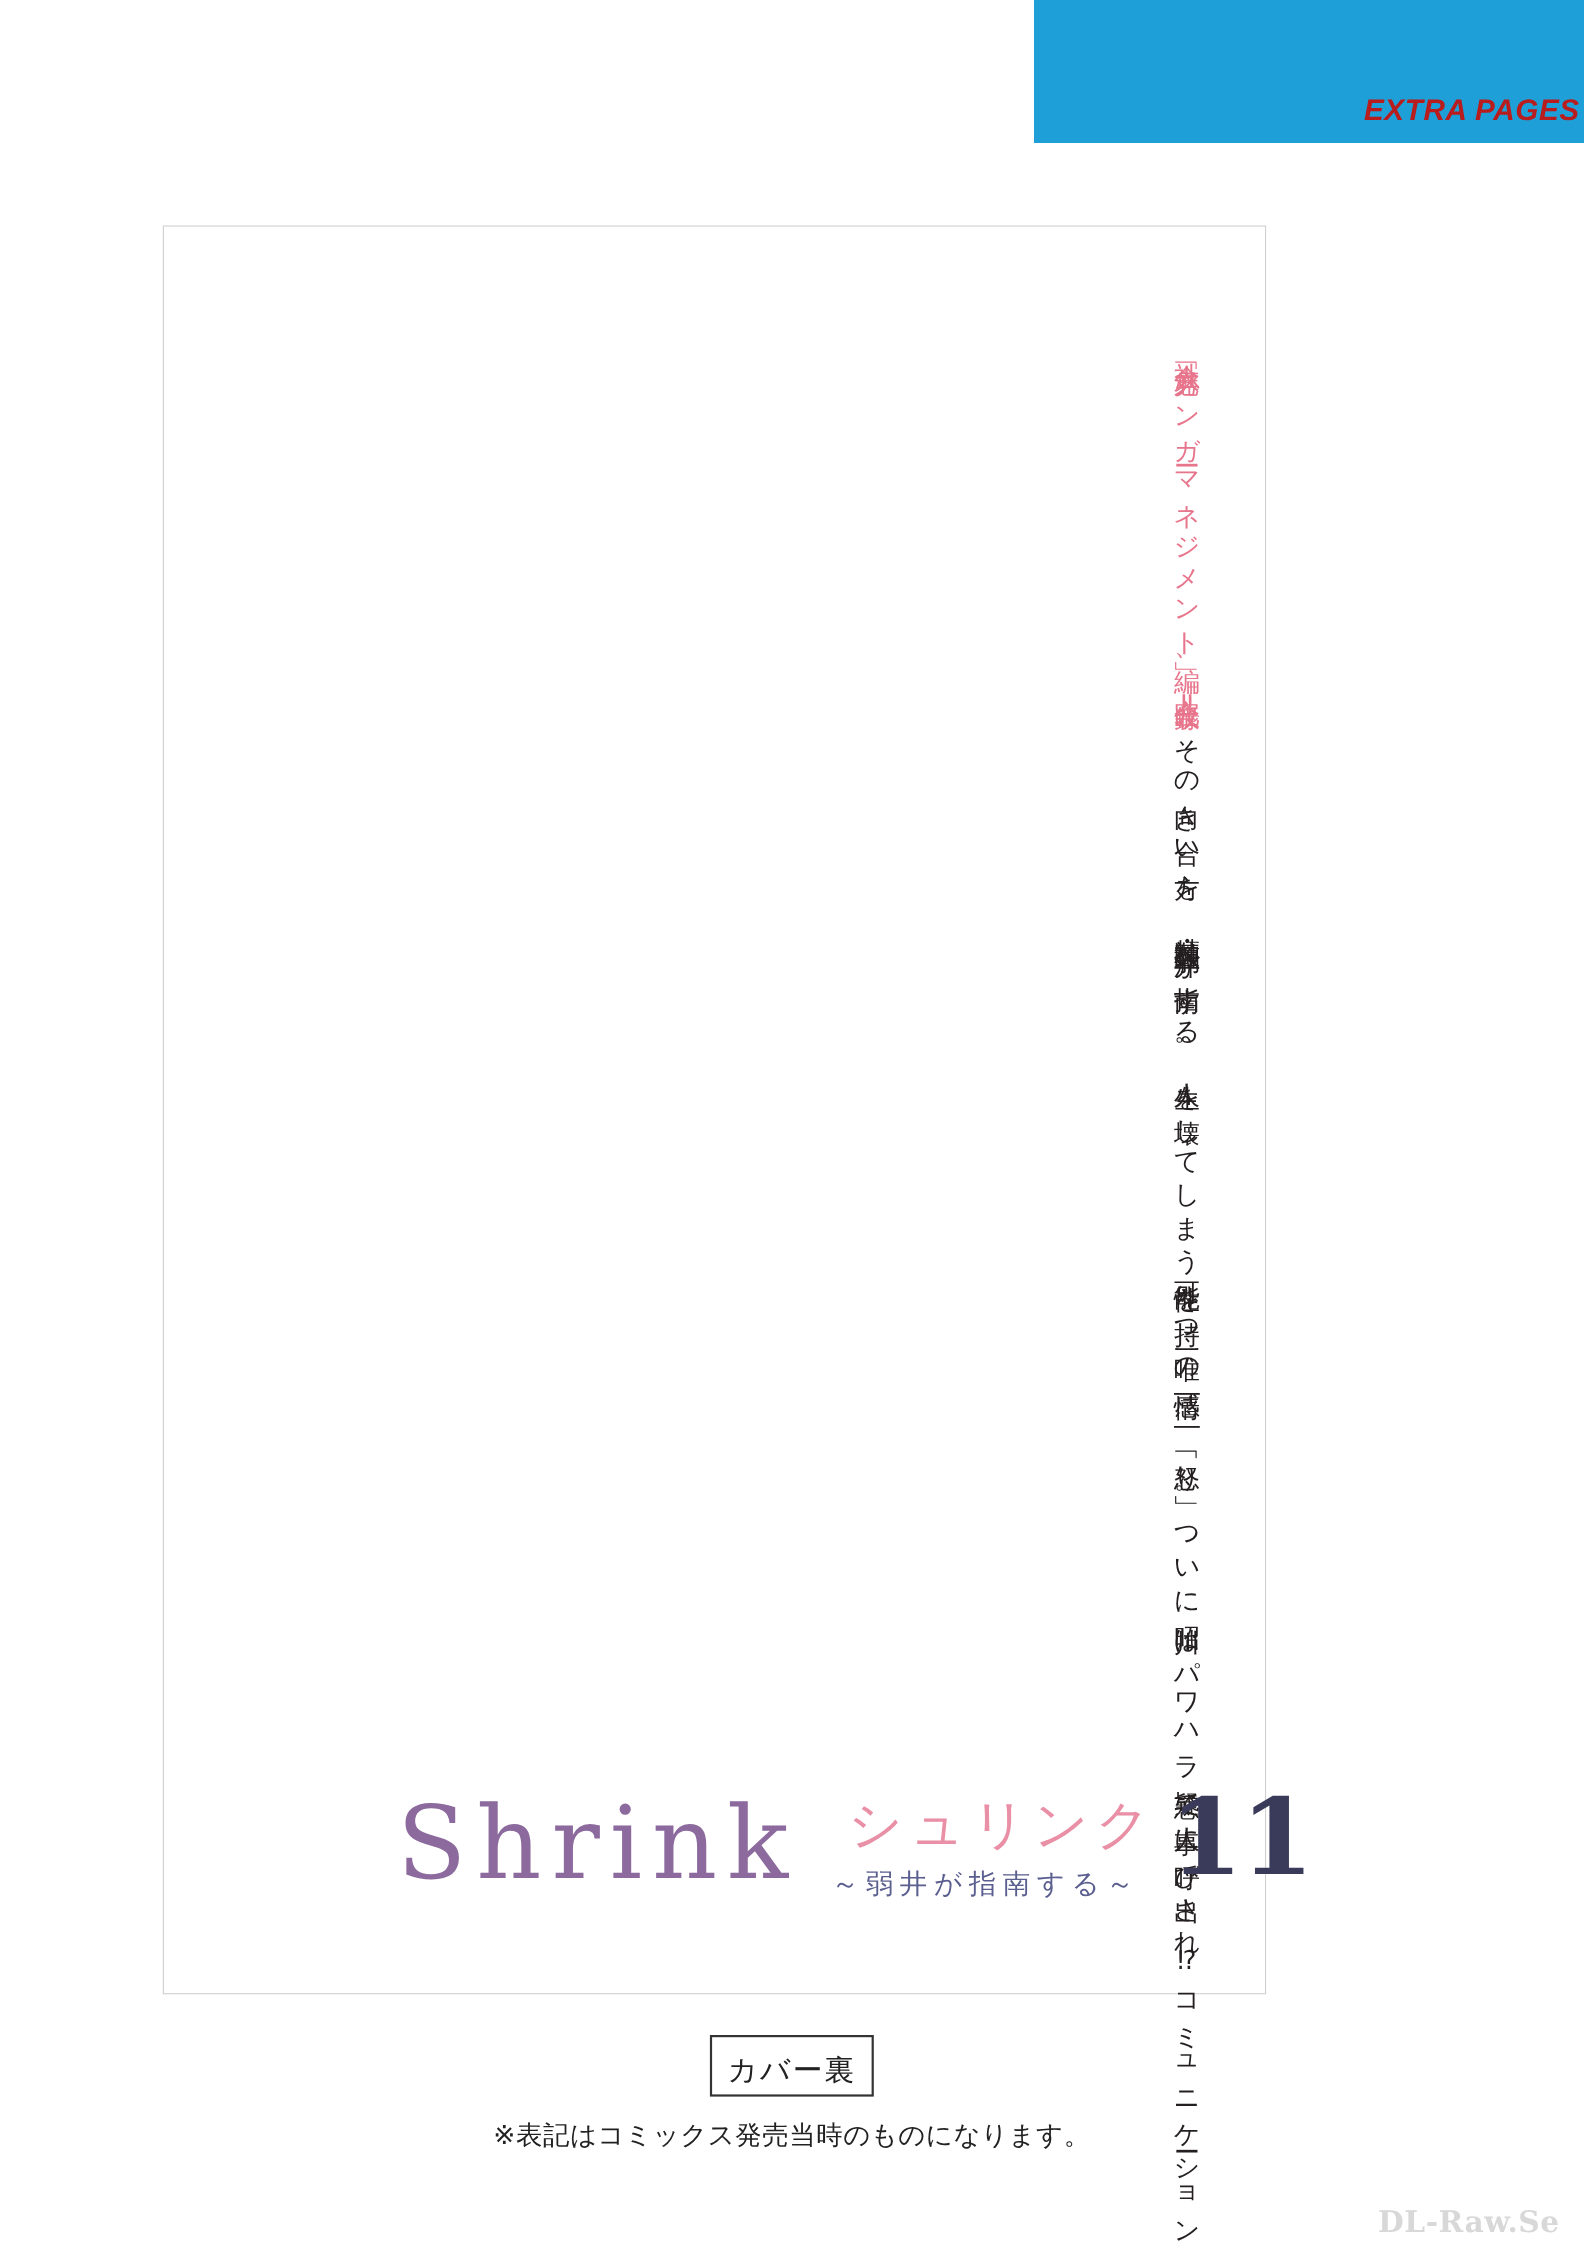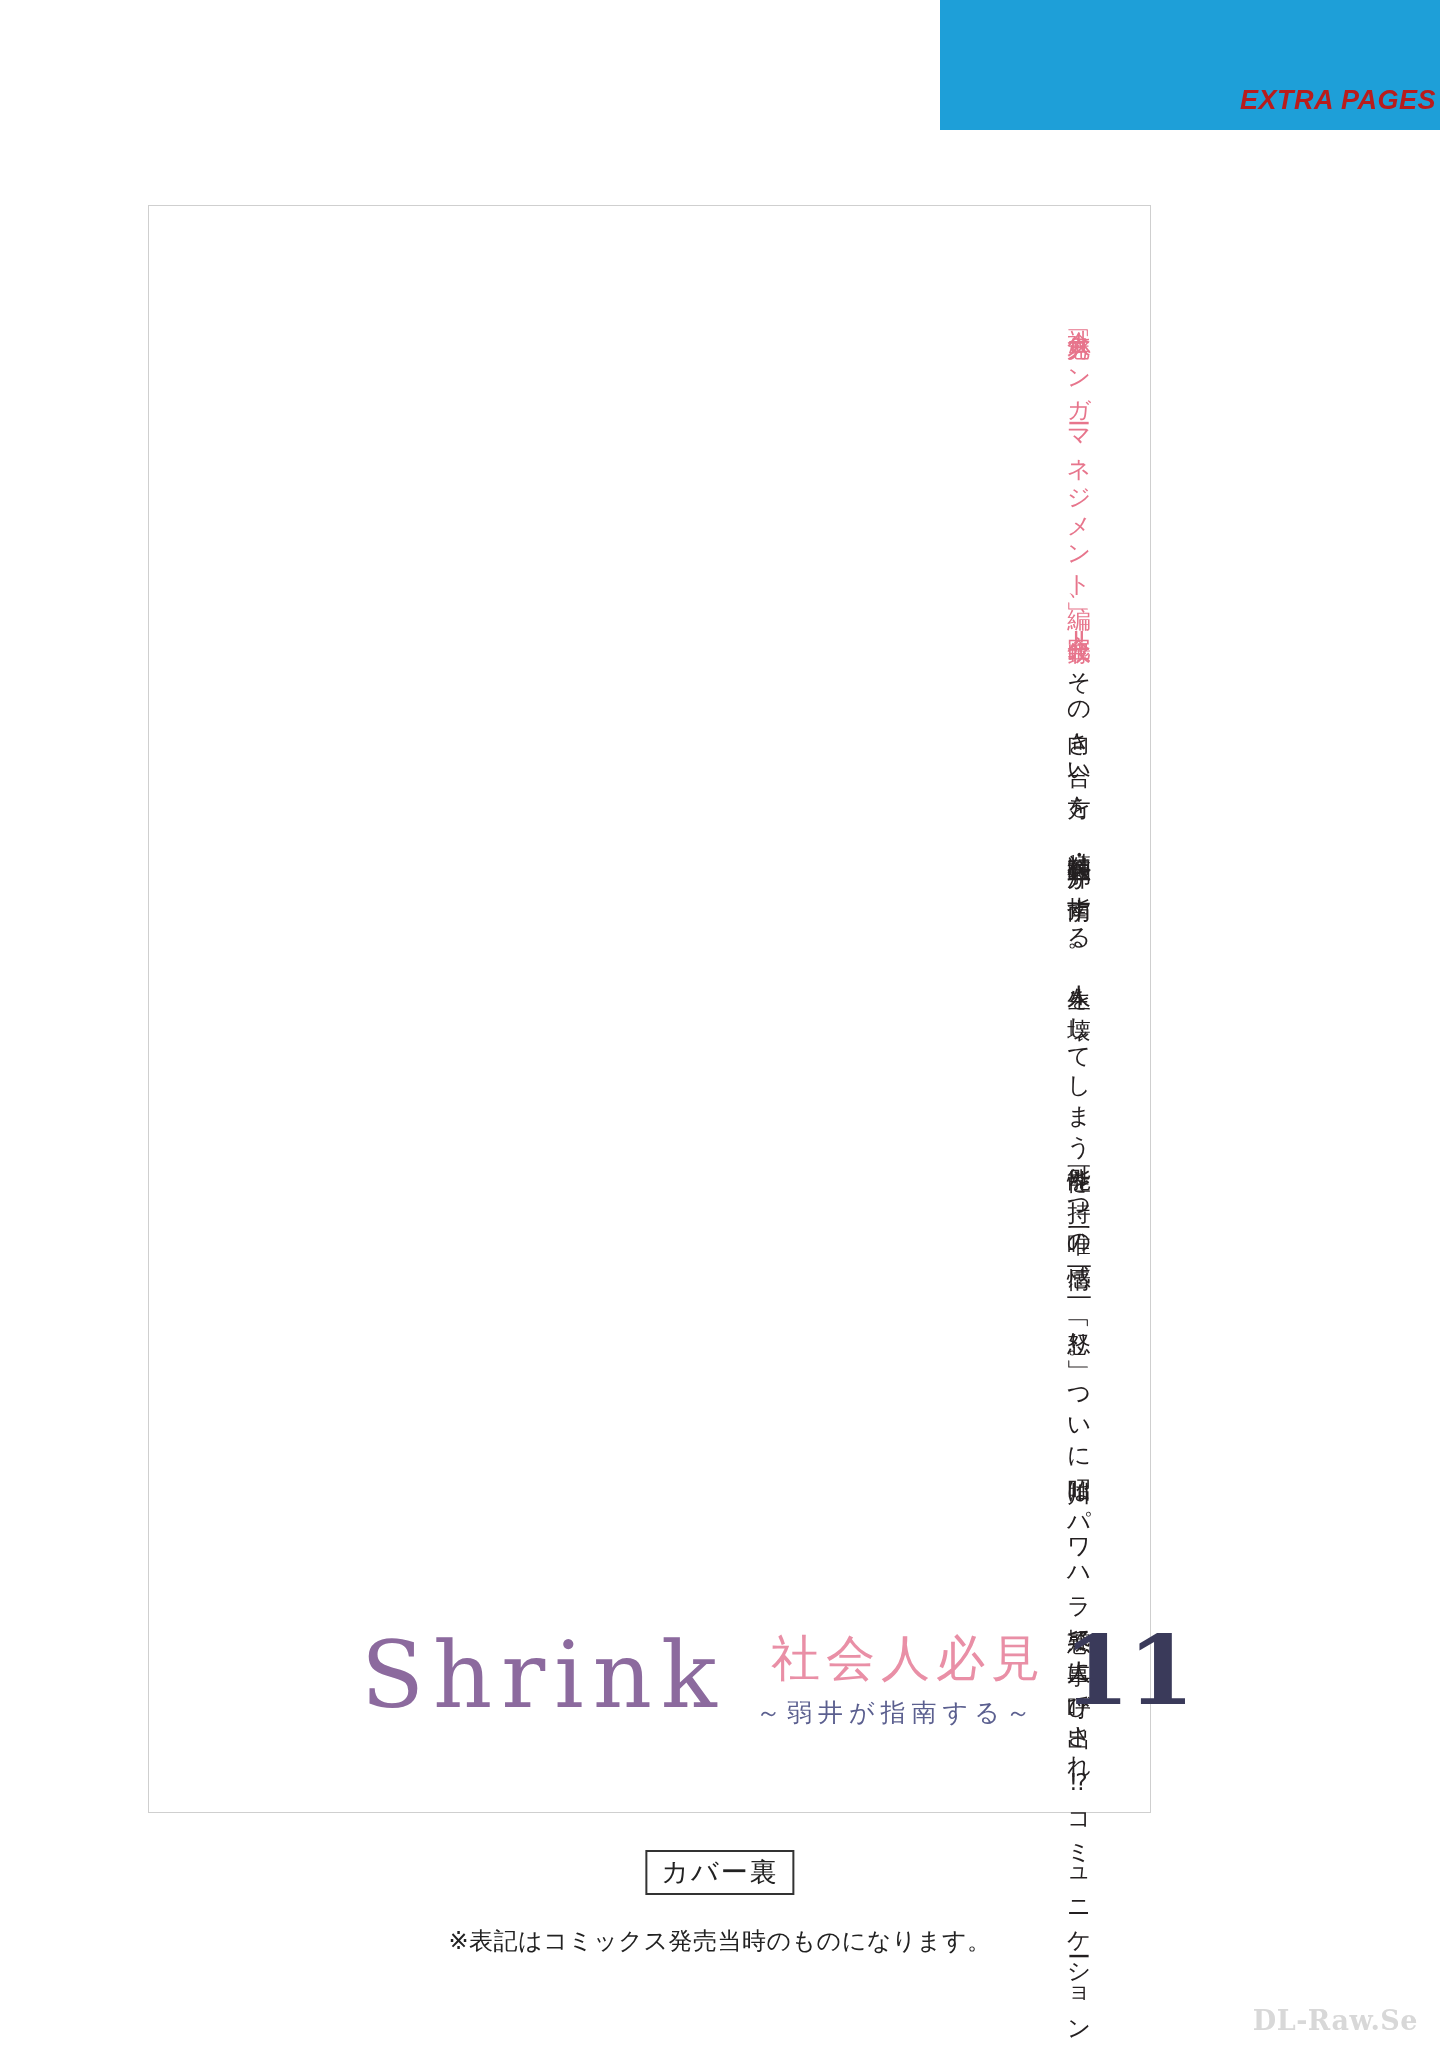--- a/index.html
+++ b/index.html
@@ -128,21 +128,21 @@
     letter-spacing: -2px;
   }
 
   
   #caption-box {
     position: absolute;
     left: 50%;
     transform: translateX(-50%);
     top: 1850px;
     border: 2px solid #333;
-    padding: 6px 14px 8px 14px;
+    padding: 17px 14px 8px 14px;
     font-family: "DejaVu Sans", "Liberation Sans", sans-serif;
     font-size: 27px;
     color: #222;
     letter-spacing: 2px;
     line-height: 1;
   }
   #footnote {
     position: absolute;
     left: 50%;
     transform: translateX(-50%);
@@ -178,21 +178,21 @@
     <div class="blurb-col accent">社会人必見「アンガーマネジメント」編、完全収録‼</div>
     <div class="blurb-col">その向き合い方を、精神科医・弱井が指南する。</div>
     <div class="blurb-col">人生を壊してしまう可能性を持つ唯一の感情――「怒り」。</div>
     <div class="blurb-col">ついに昭川はパワハラ疑惑で人事に呼び出され⁉</div>
     <div class="blurb-col">コミュニケーションを避け、2人の溝は深まるばかり。</div>
 
   </div>
 
   <div id="logo-block">
     <div id="logo-shrink">Shrink</div>
-    <div id="logo-katakana">社会人必見</div>
+    <div id="logo-katakana">シュリンク</div>
     <div id="logo-sub">～弱井が指南する～</div>
     <div id="logo-volume">11</div>
   </div>
 
 </div>
 
 <div id="caption-box">カバー裏</div>
 <div id="footnote">※表記はコミックス発売当時のものになります。</div>
 
 <div id="watermark">DL-Raw.Se</div>

